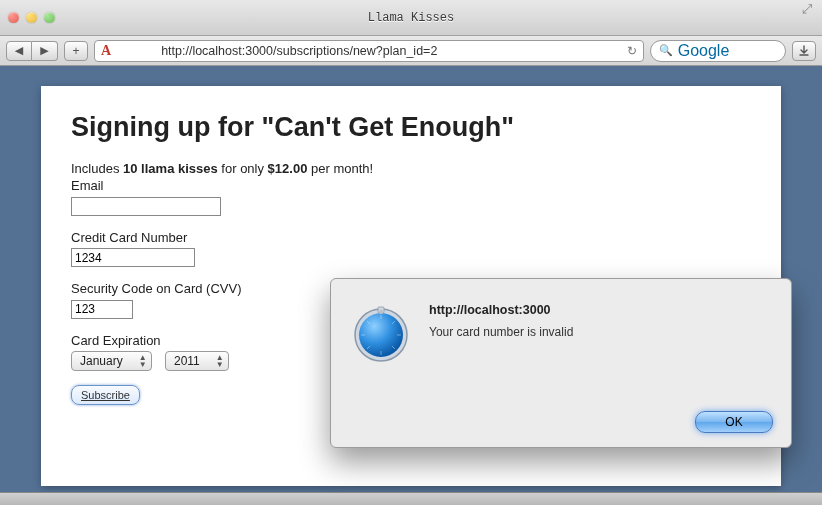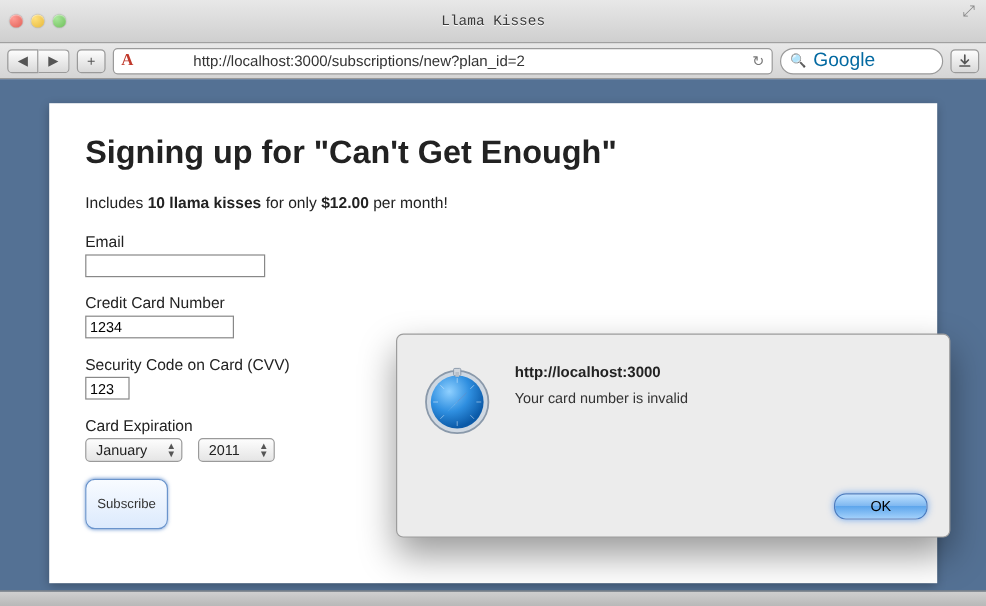--- a/index.html
+++ b/index.html
@@ -140,55 +140,56 @@
     font-family: Verdana, Arial, sans-serif;
     color: #222;
   }
   .page h1 {
     font-size: 27px;
     margin: 0 0 18px 0;
     font-weight: bold;
   }
   .subline {
     font-size: 13px;
-    margin-bottom: 18px;
+    margin-bottom: 2px;
   }
   .field { margin-bottom: 14px; }
   .field label { display: block; font-size: 13px; margin-bottom: 3px; }
   .field input[type=text] {
     font-size: 12px;
     padding: 2px 3px;
     border: 1px solid #888;
     background: #fff;
     height: 19px;
   }
   #email { width: 150px; }
   #ccnum { width: 124px; }
-  #cvv { width: 37px; }
+  #cvv { width: 62px; }
   .selectwrap {
     display: inline-flex;
     align-items: center;
     height: 20px;
     background: linear-gradient(#fdfdfd,#e5e5e5);
     border: 1px solid #9a9a9a;
     border-radius: 4px;
     font-size: 12px;
     padding: 0 4px 0 8px;
     gap: 16px;
   }
   .selectwrap .arrows { color: #555; font-size: 8px; line-height: 7px; }
   .subscribe {
     display: inline-block;
     font-size: 11px;
-    padding: 14px 9px;
+    padding: 3px 9px;
     background: linear-gradient(#f8fbff, #dceafd);
     border: 1px solid #6a94cc;
     border-radius: 8px;
     box-shadow: 0 0 3px rgba(80,130,200,.7);
     color: #333;
+    text-decoration: underline;
   }
   
   .bottomshadow {
     position: absolute;
     bottom: 0; left: 0; right: 0;
     height: 13px;
     background: linear-gradient(#d0d0d0, #b8b8b8);
     border-top: 1px solid #888;
   }
   

